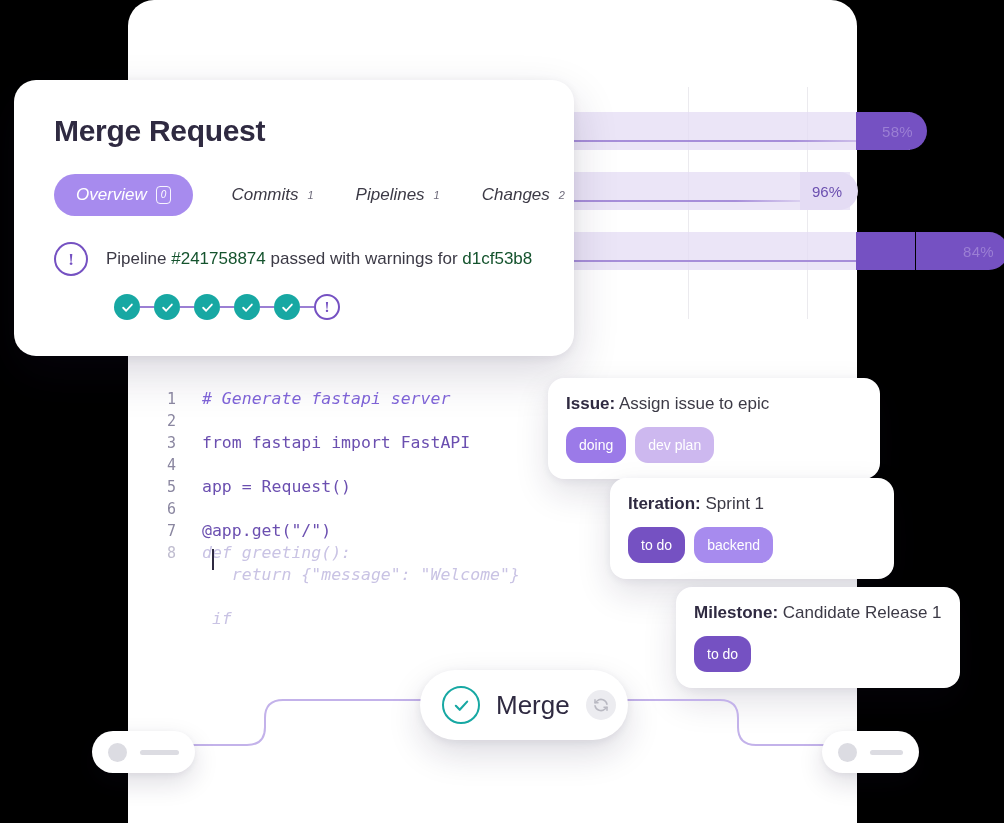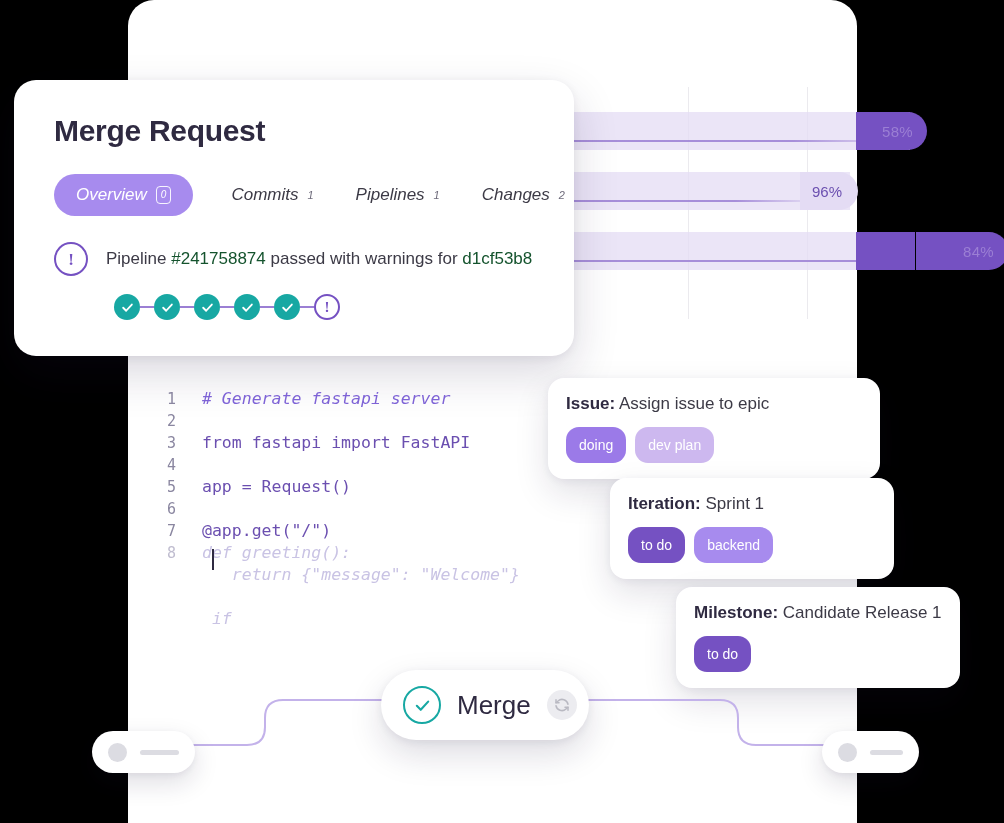--- a/index.html
+++ b/index.html
@@ -73,21 +73,21 @@
   .info-title{font-size:17px;color:#3c3a46;margin-bottom:13px;white-space:nowrap;}
   .info-title b{font-weight:bold;color:#2f2a41;}
   .tags{display:flex;gap:9px;}
   .tag{border-radius:13px;padding:10px 13px;font-size:14px;color:#fff;white-space:nowrap;}
   #card-issue{left:548px;top:378px;width:332px;}
   #card-iteration{left:610px;top:478px;width:284px;}
   #card-milestone{left:676px;top:578px;width:284px;margin-top:9px;}
 
   
   #pipe-svg{position:absolute;left:0;top:640px;width:1004px;height:183px;}
-  #merge-btn{position:absolute;left:381px;top:670px;width:208px;height:70px;
+  #merge-btn{position:absolute;left:420px;top:670px;width:208px;height:70px;
              background:#fff;border-radius:35px;
              box-shadow:0 14px 34px rgba(30,20,60,.15),0 2px 8px rgba(30,20,60,.07);
              display:flex;align-items:center;gap:16px;padding:0 22px;box-sizing:border-box;}
   #merge-check{width:34px;height:34px;border-radius:50%;border:2.6px solid #17a8a3;
                display:flex;align-items:center;justify-content:center;flex:0 0 auto;}
   #merge-check svg{width:17px;height:17px;}
   #merge-label{font-size:26px;color:#2f2a41;}
   #merge-refresh{width:30px;height:30px;border-radius:50%;background:#ececf0;
                  display:flex;align-items:center;justify-content:center;flex:0 0 auto;}
   #merge-refresh svg{width:18px;height:18px;}

